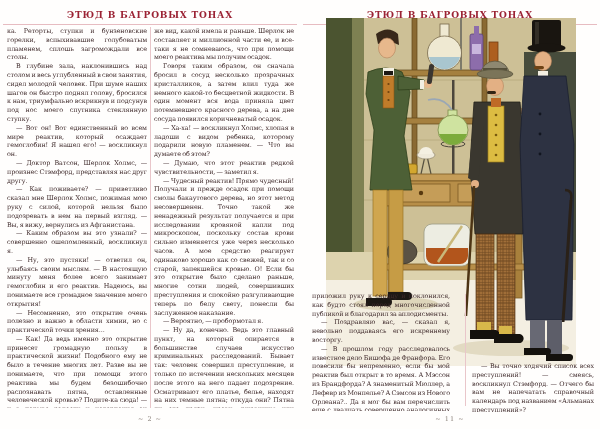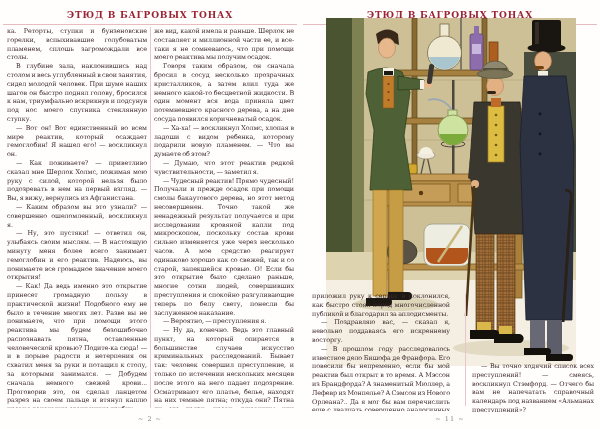--- a/index.html
+++ b/index.html
@@ -52,34 +52,36 @@
   <section class="page">
     <header class="running-head">
       <span class="rh-text">ЭТЮД В БАГРОВЫХ ТОНАХ</span>
     </header>
 
     <div class="textcols">
       <div class="col">
         <p class="cont">ка. Реторты, ступки и бунзеновские горелки, вспыхивавшие голубоватым пламенем, сплошь загромождали все столы.</p>
         <p>В глубине зала, наклонившись над столом и весь углубленный в свои занятия, сидел молодой человек. При шуме наших шагов он быстро поднял голову, бросился к нам, триумфально вскрикнув и подсунув под нос моего спутника стеклянную ступку.</p>
         <p>— Вот он! Вот единственный во всем мире реактив, который осаждает гемоглобин! Я нашел его! — воскликнул он.</p>
+        <p>— Доктор Ватсон, Шерлок Холмс, — произнес Стэмфорд, представляя нас друг другу.</p>
         <p>— Как поживаете? — приветливо сказал мне Шерлок Холмс, пожимая мою руку с силой, которой нельзя было подозревать в нем на первый взгляд. — Вы, я вижу, вернулись из Афганистана.</p>
         <p>— Каким образом вы это узнали? — совершенно ошеломленный, воскликнул я.</p>
         <p>— Ну, это пустяки! — ответил он, улыбаясь своим мыслям. — В настоящую минуту меня более всего занимает гемоглобин и его реактив. Надеюсь, вы понимаете все громадное значение моего открытия!</p>
+        <p>— Несомненно, это открытие очень полезно и важно в области химии, но с практической точки зрения...</p>
         <p>— Как! Да ведь именно это открытие принесет громадную пользу в практической жизни! Подобного ему не было в течение многих лет. Разве вы не понимаете, что при помощи этого реактива мы будем безошибочно распознавать пятна, оставленные человеческой кровью? Подите-ка сюда! — и в порыве радости и нетерпения он схватил меня за руки и потащил к столу, за которыми занимался. — Добудем сначала немного свежей крови... Проговорив это, он сделал ланцетом разрез на своем пальце и втянул каплю крови в тоненькую стеклянную трубку.</p>
 
       </div>
       <div class="divider"></div>
       <div class="col">
         <p class="cont">же вид, какой имела и раньше. Шерлок не составляет и миллионной части ее, и все-таки я не сомневаюсь, что при помощи моего реактива мы получим осадок.</p>
         <p>Говоря таким образом, он сначала бросил в сосуд несколько прозрачных кристалликов, а затем влил туда же немного какой-то бесцветной жидкости. В один момент вся вода приняла цвет потемневшего красного дерева, а на дне сосуда появился коричневатый осадок.</p>
         <p>— Ха-ха! — воскликнул Холмс, хлопая в ладоши с видом ребенка, которому подарили новую пламенем. — Что вы думаете об этом?</p>
         <p>— Думаю, что этот реактив редкой чувствительности, — заметил я.</p>
         <p>— Чудесный реактив! Прямо чудесный! Получали и прежде осадок при помощи смолы бакаутового дерева, но этот метод несовершенен. Точно такой же ненадежный результат получается и при исследовании кровяной капли под микроскопом, поскольку состав крови сильно изменяется уже через несколько часов. А мое средство реагирует одинаково хорошо как со свежей, так и со старой, запекшейся кровью. О! Если бы это открытие было сделано раньше, многие сотни людей, совершивших преступления и спокойно разгуливающие теперь по белу свету, понесли бы заслуженное наказание.</p>
-        <p>— Вероятно, — преступления я.</p>
+        <p>— Вероятно, — пробормотал я.</p>
         <p>— Ну да, конечно. Ведь это главный пункт, на который опирается в большинстве случаев искусство криминальных расследований. Бывает так: человек совершил преступление, и только по истечении нескольких месяцев после этого на него падает подозрение. Осматривают его платье, белье, находят на них темные пятна; откуда они? Пятна ли это грязи, крови, ржавчины или попросту фруктового сока? На этом срезался не один эксперт, а почему? Потому что мы не имели в руках реактива, который бы действовал безошибочно. Но теперь у нас есть реактив Шерлока Холмса, и неизвестности нет более места!</p>
 
       </div>
     </div>
 
     <footer class="folio">~ 2 ~</footer>
   </section>
 
   <section class="page">
     <header class="running-head">
@@ -221,21 +223,21 @@
           <pattern id="chk" width="6" height="6" patternUnits="userSpaceOnUse">
             <rect width="6" height="6" fill="#a06e38"></rect>
             <path d="M0,0H6M0,3H6" stroke="#6e4721" stroke-width="1"></path>
             <path d="M0,0V6M3,0V6" stroke="#6e4721" stroke-width="0.8"></path>
           </pattern>
         </defs>
       </svg>
     </div>
 
     <div class="col rp-col1">
-      <p class="cont">приложил руку к сердцу и поклонился, как быстро стоял перед многочисленной публикой и благодарил за аплодисменты.</p>
+      <p class="cont">приложил руку к сердцу и поклонился, как будто стоял перед многочисленной публикой и благодарил за аплодисменты.</p>
       <p>— Поздравляю вас, — сказал я, невольно поддаваясь его искреннему восторгу.</p>
       <p>— В прошлом году расследовалось известное дело Бишофа де Франфора. Его повесили бы непременно, если бы мой реактив был открыт в то время. А Мэссон из Брандфорда? А знаменитый Мюллер, а Лефевр из Монпелье? А Сэмсон из Нового Орлеана?.. Да я мог бы вам перечислить еще с двадцать совершенно аналогичных случаев.</p>
     </div>
     <div class="rp-divider"></div>
     <div class="col rp-col2">
       <p>— Вы точно ходячий список всех преступлений! — смеясь, воскликнул Стэмфорд. — Отчего бы вам не напечатать справочный календарь под названием «Альманах преступлений»?</p>
     </div>
 
     <footer class="folio">~ 11 ~</footer>
   </section>

